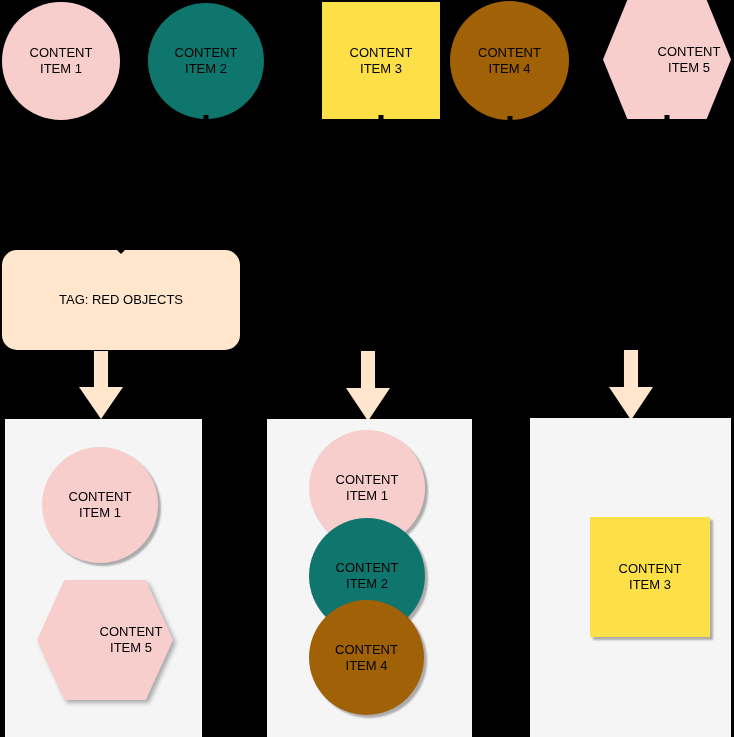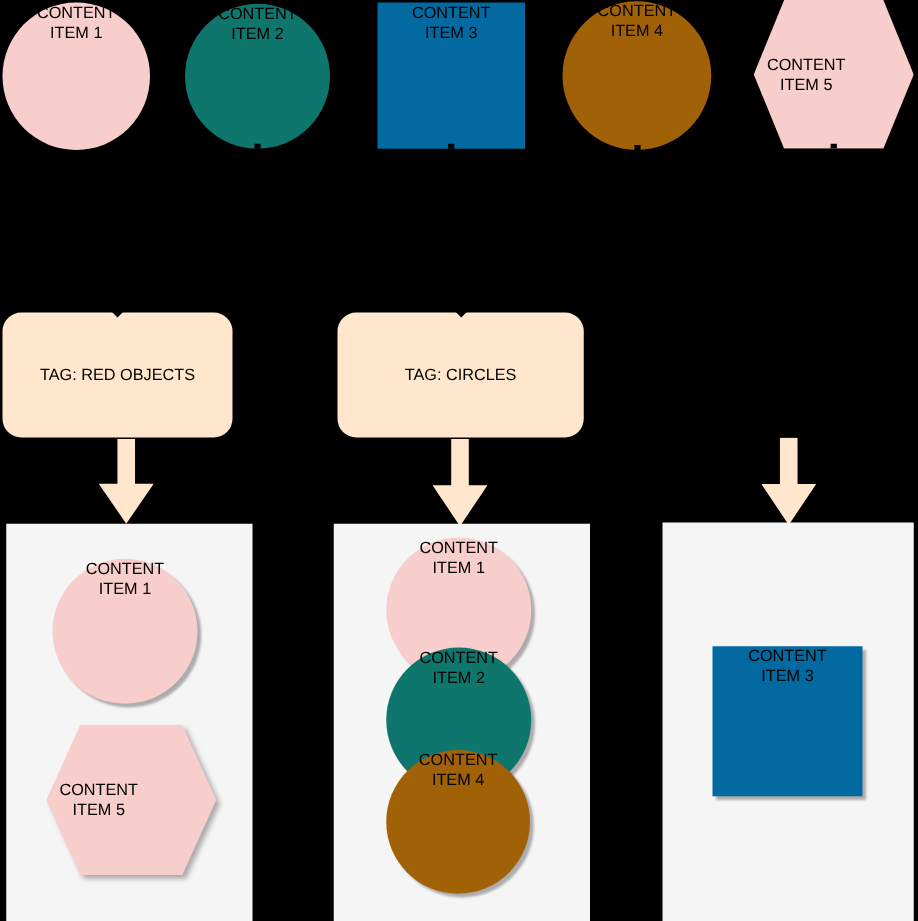--- a/index.html
+++ b/index.html
@@ -2,37 +2,37 @@
 <html><head>
 <meta charset="utf-8">
 <style>
   html,body{margin:0;padding:0;background:#000;}
   .stage{
     position:relative;width:734px;height:737px;background:#000000;
     font-family:"Liberation Sans",sans-serif;font-size:13px;color:#000;
     overflow:hidden;
   }
   .shape{
-    position:absolute;display:flex;align-items:flex-start;justify-content:center;
+    position:absolute;display:flex;align-items:center;justify-content:center;
     text-align:center;line-height:1.2;
   }
   .circle{border-radius:50%;}
   .rounded{border-radius:15px;}
   .c-pink{background:#F8CECC;}
   .c-green{background:#0f766e;}
-  .c-blue{background:#0369a1;}
+  .c-blue{background:#fde047;margin-left:20px;}
   .c-yellow{background:#a16207;}
   .c-peach{background:#FFE6CC;}
   .panel{position:absolute;background:#F5F5F5;}
   .lbl{display:block;width:84px;}
   .tag .lbl{width:auto;white-space:nowrap;}
   .shadowed{box-shadow:3px 3px 2px rgba(0,0,0,0.30);}
   .hexwrap{position:absolute;}
   .hexwrap.shadowcast{filter:drop-shadow(3px 3px 2px rgba(0,0,0,0.30));}
-  .hex{position:absolute;inset:0;display:flex;align-items:center;justify-content:flex-start;text-align:center;line-height:1.2;}
+  .hex{position:absolute;inset:0;display:flex;align-items:center;justify-content:flex-end;text-align:center;line-height:1.2;}
   .hex-top{clip-path:polygon(19% 0,81% 0,100% 50%,81% 100%,19% 100%,0 50%);}
   .hex-grp{clip-path:polygon(20% 0,80% 0,100% 50%,80% 100%,20% 100%,0 50%);}
   .arrow{
     position:absolute;background:#FFE6CC;
     clip-path:polygon(34% 0,66% 0,66% 53%,100% 53%,50% 100%,0 53%,34% 53%);
   }
   
   .tag{position:absolute;display:flex;align-items:center;justify-content:center;}
   .tip{
     position:absolute;top:-1px;left:50%;transform:translateX(-50%);
@@ -44,21 +44,21 @@
     position:absolute;bottom:0;left:50%;transform:translateX(-50%);
     width:5px;height:4px;background:#000;
   }
   
   .pos-i1{left:2px;top:2px;width:118px;height:118px;}
   .pos-i2{left:148px;top:3px;width:116px;height:116px;}
   .pos-i3{left:302px;top:2px;width:118px;height:117px;}
   .pos-i4{left:450px;top:1px;width:119px;height:119px;}
   .pos-i5{left:603px;top:0px;width:128px;height:119px;}
   
-  .pos-t1{left:2px;top:250px;width:184px;height:100px;}
+  .pos-t1{left:2px;top:250px;width:238px;height:100px;}
   .pos-t2{left:270px;top:250px;width:197px;height:100px;}
   .pos-t3{left:533px;top:249px;width:197px;height:100px;}
   
   .pos-a1{left:79px;top:351px;width:44px;height:68px;}
   .pos-a2{left:346px;top:351px;width:44px;height:70px;}
   .pos-a3{left:609px;top:350px;width:44px;height:70px;}
   
   .pos-c1{left:5px;top:419px;width:197px;height:318px;}
   .pos-c2{left:267px;top:419px;width:205px;height:318px;}
   .pos-c3{left:530px;top:418px;width:201px;height:319px;}
@@ -98,24 +98,20 @@
     <div class="hex c-pink hex-top">
       <span class="lbl">CONTENT ITEM 5</span>
       <span class="stub"></span>
     </div>
   </div>
 
   <div class="shape tag rounded c-peach pos-t1">
     <span class="lbl">TAG: RED OBJECTS</span>
     <span class="tip"></span>
   </div>
-  <div class="shape tag rounded c-peach pos-t2">
-    <span class="lbl">TAG: CIRCLES</span>
-    <span class="tip"></span>
-  </div>
 
   <div class="arrow pos-a1"></div>
   <div class="arrow pos-a2"></div>
   <div class="arrow pos-a3"></div>
 
   <div class="panel pos-c1"></div>
   <div class="panel pos-c2"></div>
   <div class="panel pos-c3"></div>
 
   <div class="shape circle c-pink shadowed pos-g1a">

